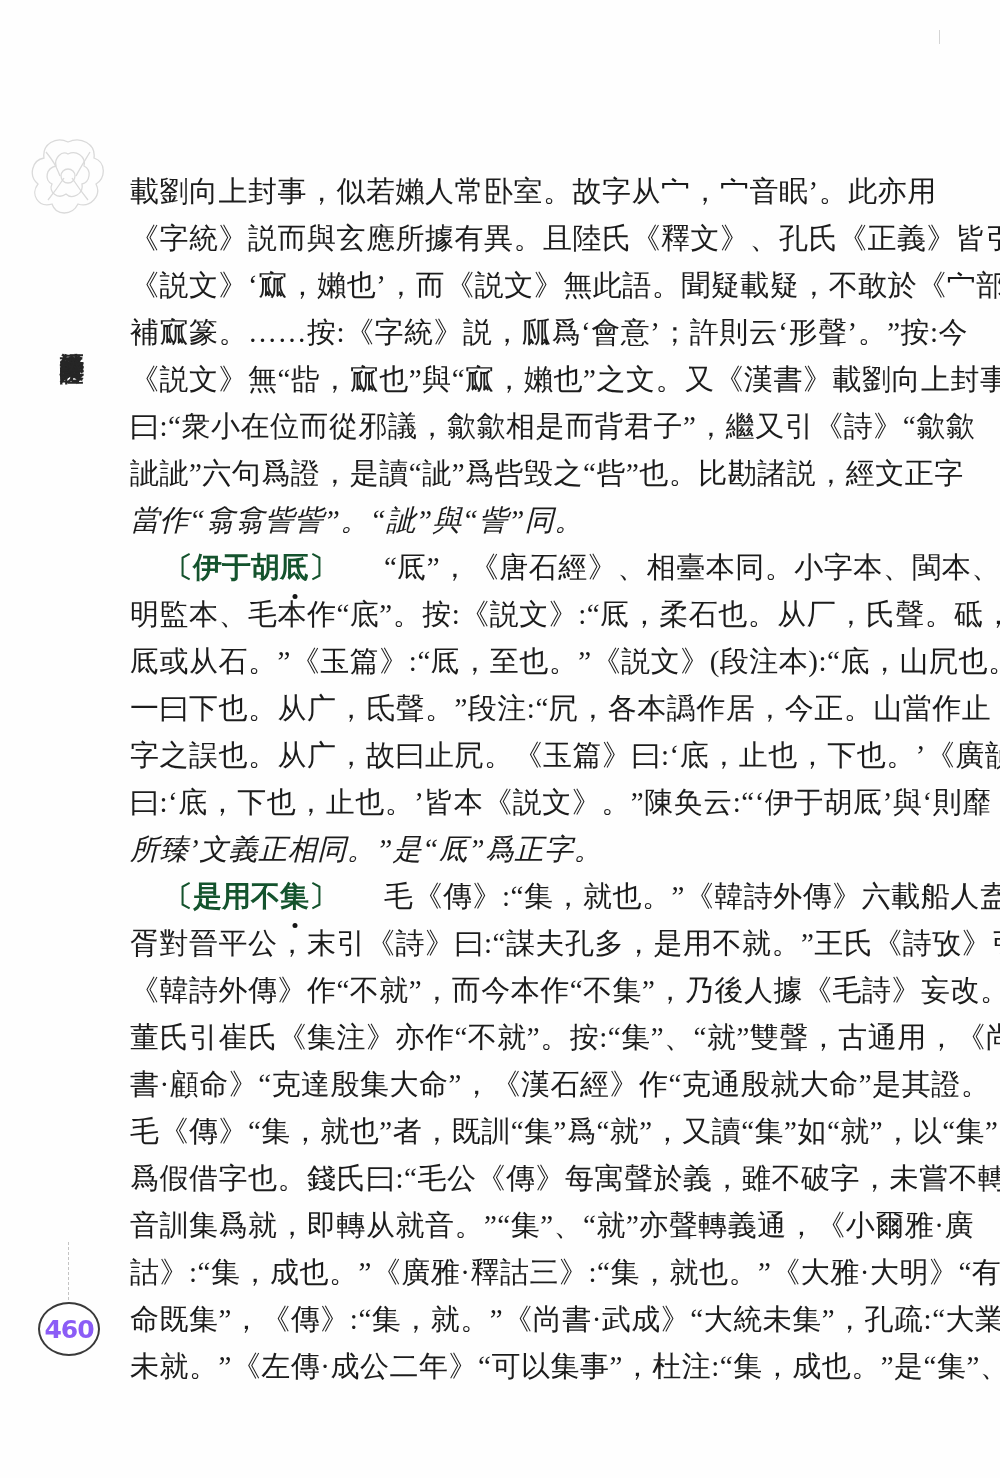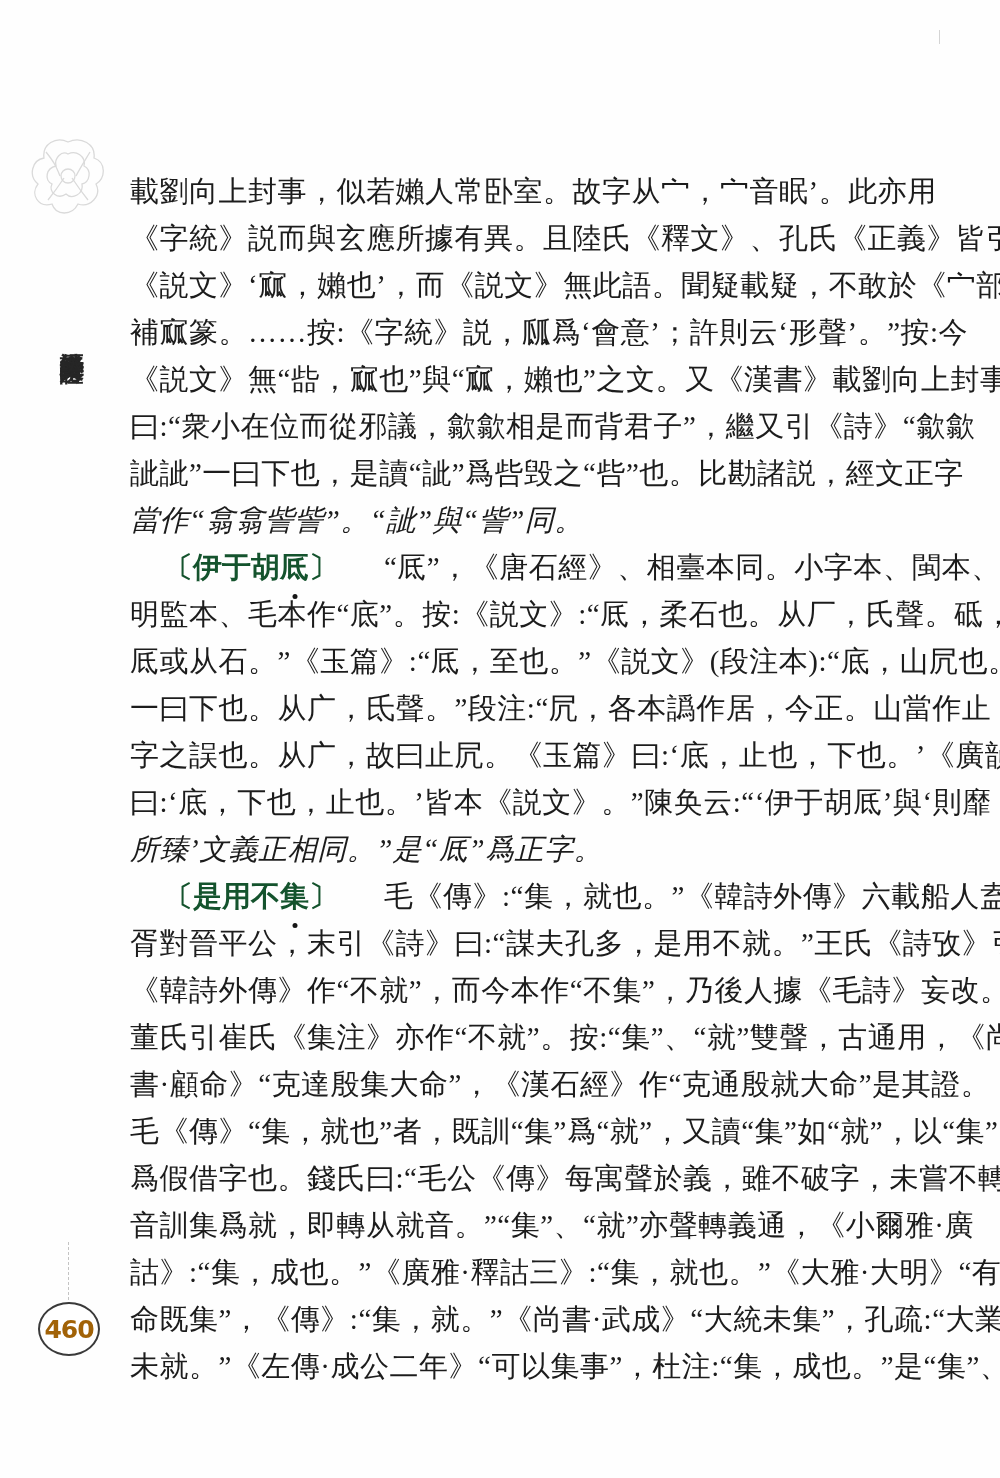--- a/index.html
+++ b/index.html
@@ -25,21 +25,21 @@
     color:#262626; text-align:center;
   }
   .page-badge {
     position:absolute; left:38px; top:1302px; width:62px; height:54px;
     border:2px solid #3a3a3a; border-radius:50%;
     display:flex; align-items:center; justify-content:center;
     background:#fff;
   }
   .page-badge span {
     font-family:"DejaVu Sans","Liberation Sans",sans-serif;
-    font-weight:700; font-size:25px; color:#a16207; letter-spacing:-1px;
+    font-weight:700; font-size:25px; color:#8b5cf6; letter-spacing:-1px;
   }
   .dash-line {
     position:absolute; left:68px; top:1242px; height:58px; width:0;
     border-left:1px dashed #b5b5b5; opacity:.8;
   }
   .artifact-tr {
     position:absolute; left:939px; top:30px; height:14px; width:0;
     border-left:1px solid #c9c9c9; opacity:.8;
   }
 
@@ -91,21 +91,21 @@
 </div>
 
 <div class="textblock">
 
   <div class="tl">載劉向上封事，似若嬾人常卧室。故字从宀，宀音眠’。此亦用</div>
   <div class="tl">《字統》説而與玄應所據有異。且陸氏《釋文》、孔氏《正義》皆引</div>
   <div class="tl">《説文》‘寙，嬾也’，而《説文》無此語。聞疑載疑，不敢於《宀部》妄</div>
   <div class="tl">補寙篆。……按:《字統》説，㼌爲‘會意’；許則云‘形聲’。”按:今</div>
   <div class="tl">《説文》無“啙，寙也”與“寙，嬾也”之文。又《漢書》載劉向上封事</div>
   <div class="tl">曰:“衆小在位而從邪議，歙歙相是而背君子”，繼又引《詩》“歙歙</div>
-  <div class="tl">訿訿”一曰下也，是讀“訿”爲呰毁之“呰”也。比勘諸説，經文正字</div>
+  <div class="tl">訿訿”六句爲證，是讀“訿”爲呰毁之“呰”也。比勘諸説，經文正字</div>
   <div class="tl short">當作“翕翕訾訾”。“訿”與“訾”同。</div>
 
   <div class="tl first">
     <span class="hd"><span>〔伊于胡</span><span class="emph">厎</span><span>〕</span></span><span>“厎”，《唐石經》、相臺本同。小字本、閩本、</span>
   </div>
   <div class="tl">明監本、毛本作“底”。按:《説文》:“厎，柔石也。从厂，氏聲。砥，</div>
   <div class="tl">厎或从石。”《玉篇》:“厎，至也。”《説文》(段注本):“底，山凥也。</div>
   <div class="tl">一曰下也。从广，氐聲。”段注:“凥，各本譌作居，今正。山當作止，</div>
   <div class="tl">字之誤也。从广，故曰止凥。《玉篇》曰:‘底，止也，下也。’《廣韻》</div>
   <div class="tl">曰:‘底，下也，止也。’皆本《説文》。”陳奂云:“‘伊于胡厎’與‘則靡</div>

